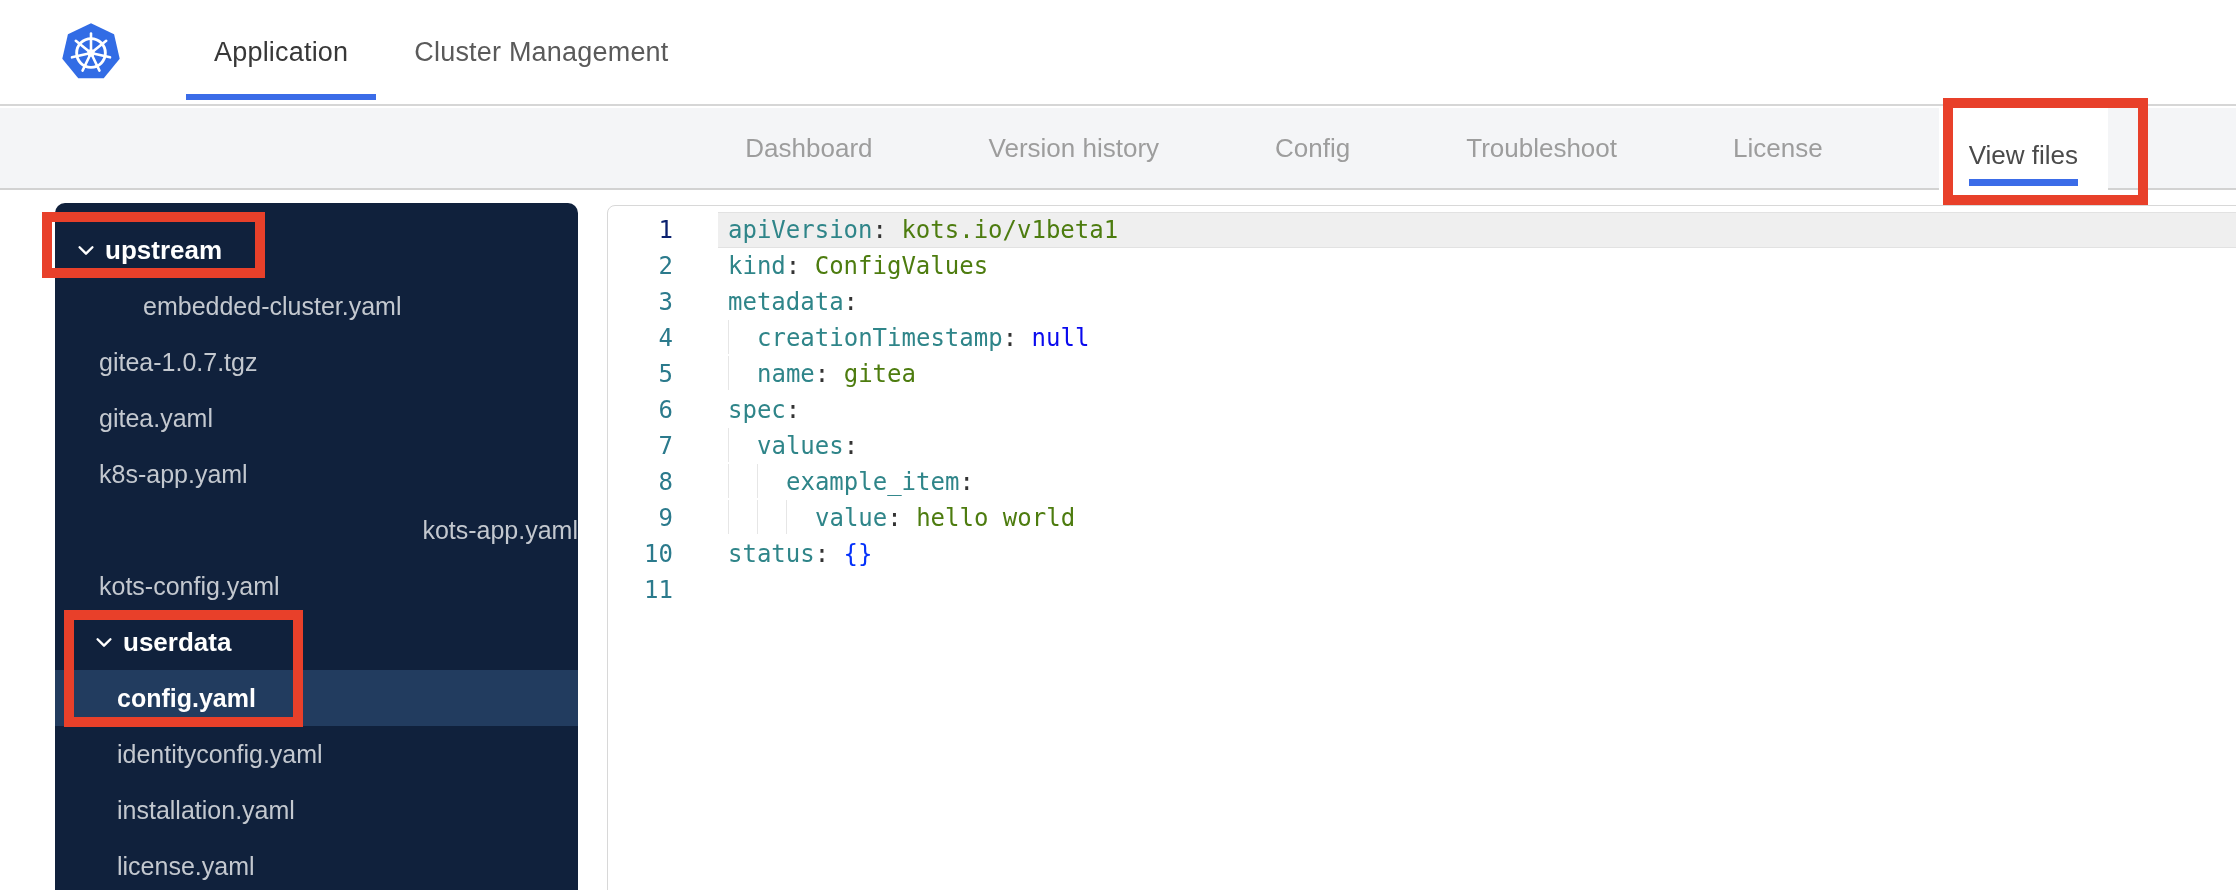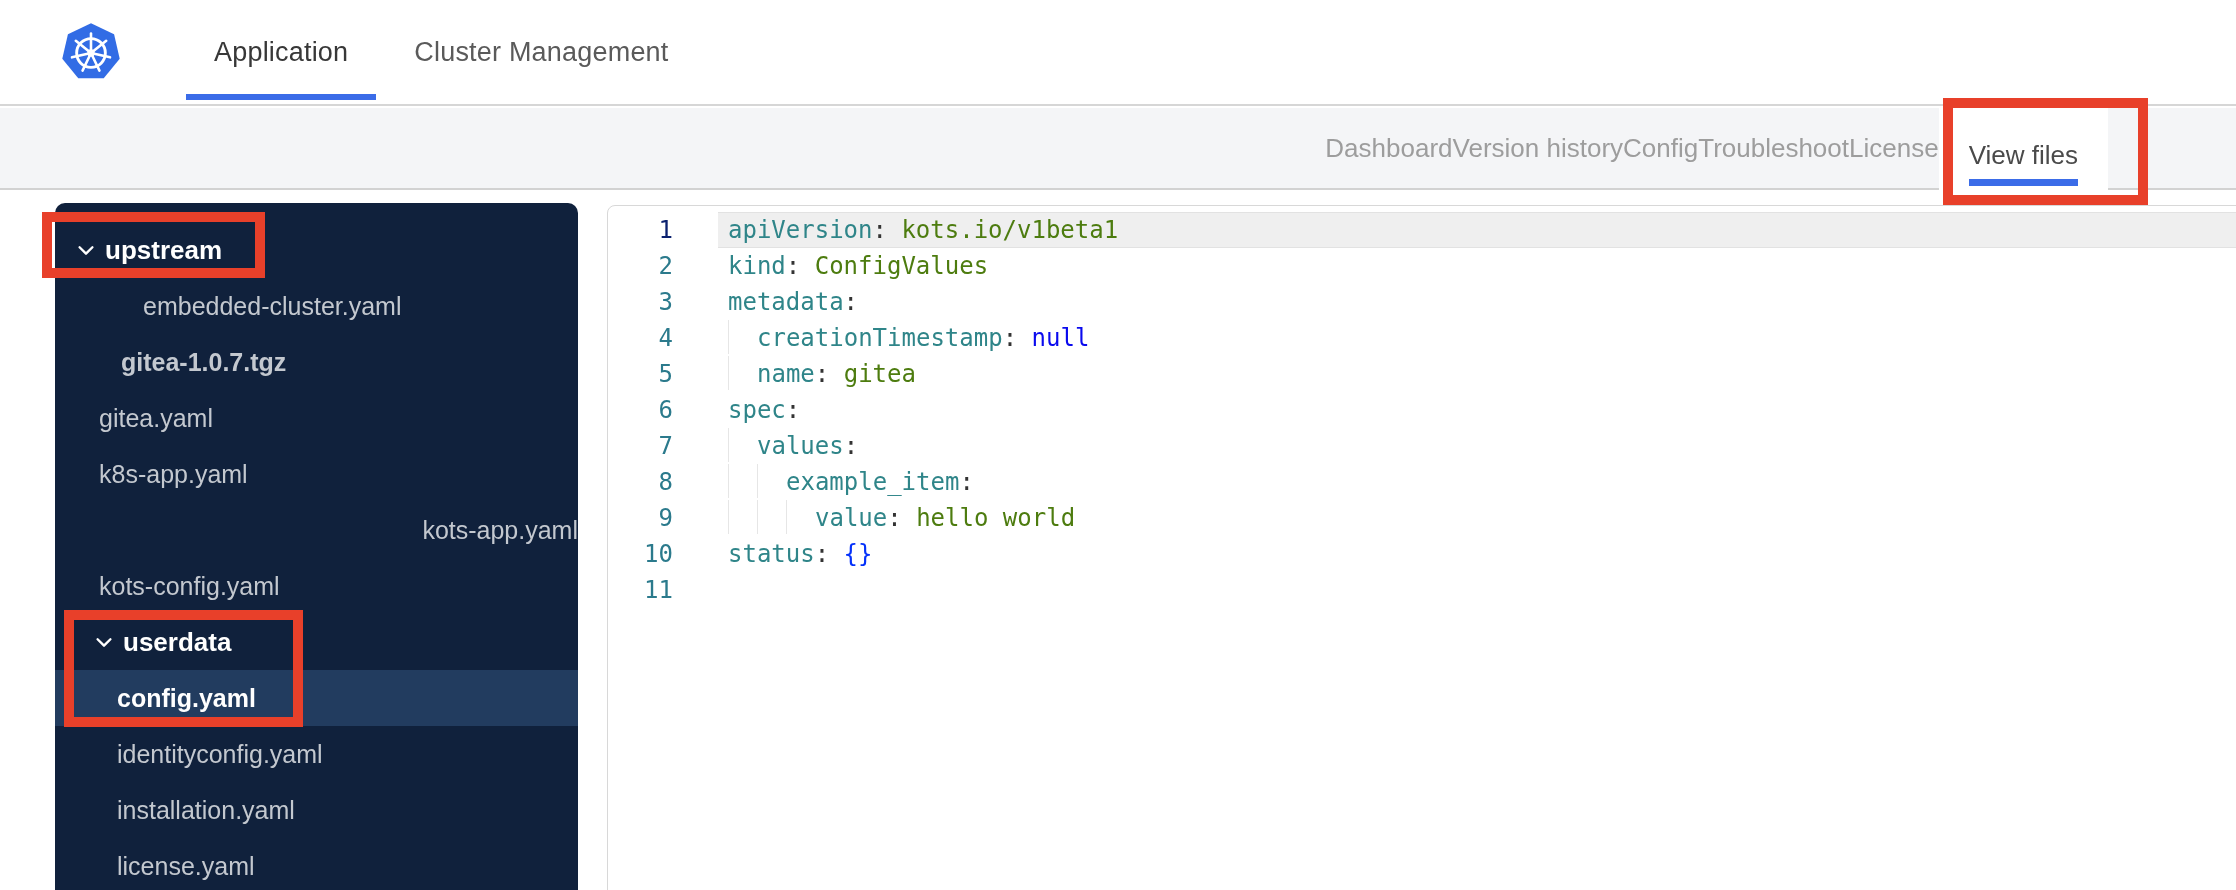--- a/index.html
+++ b/index.html
@@ -20,21 +20,21 @@
   .top-tabs{display:flex;margin-left:66px;gap:10px;}
   .top-tab{position:relative;display:flex;align-items:center;padding:0 28px;cursor:pointer;}
   .top-tab .top-tab-label{font-size:27px;color:#5a5a5a;letter-spacing:.2px;}
   .top-tab.active .top-tab-label{color:#383838;}
   .top-tab.active::after{content:"";position:absolute;left:0;right:0;bottom:4px;height:6px;
     background:var(--accent-blue);}
 
   
   .subnav{position:absolute;left:0;top:108px;width:2236px;height:82px;background:#f4f5f7;
     border-bottom:2px solid #d2d2d2;display:flex;align-items:stretch;justify-content:flex-end;
-    padding-right:128px;}
+    padding-right:128px;gap:116px;}
   .subnav-item{display:flex;align-items:center;font-size:26px;color:#9d9d9d;cursor:pointer;}
   .subnav-item.active{position:relative;background:#fff;height:94px;padding:0 30px;
     color:#4a4a4a;z-index:2;}
   .subnav-item.active .subnav-underline{position:absolute;left:30px;right:30px;bottom:16px;
     height:7px;background:var(--accent-blue);}
 
   
   .sidebar{position:absolute;left:55px;top:203px;width:523px;height:687px;
     background:var(--sidebar-bg);border-radius:10px 10px 0 0;padding-top:19px;overflow:hidden;}
   .tree-row{position:relative;height:56px;display:flex;align-items:center;cursor:pointer;}
@@ -133,21 +133,21 @@
       <div class="tree-row folder" style="padding-left: 20px;">
     <svg class="chev" viewBox="0 0 24 24" fill="none" stroke="#ffffff" stroke-width="2.6" stroke-linecap="round" stroke-linejoin="round">
           <polyline points="5,9 12,16 19,9"></polyline>
         </svg>
     <span class="tree-label">upstream</span>
   </div>
       <div class="tree-row file" style="padding-left: 44px; margin-left: 44px;">
 
     <span class="tree-label">embedded-cluster.yaml</span>
   </div>
-      <div class="tree-row file" style="padding-left: 66px; font-weight: bold;">
+      <div class="tree-row file" style="padding-left: 44px;">
 
     <span class="tree-label">gitea-1.0.7.tgz</span>
   </div>
       <div class="tree-row file" style="padding-left: 44px;">
 
     <span class="tree-label">gitea.yaml</span>
   </div>
       <div class="tree-row file" style="padding-left: 44px;">
 
     <span class="tree-label">k8s-app.yaml</span>

